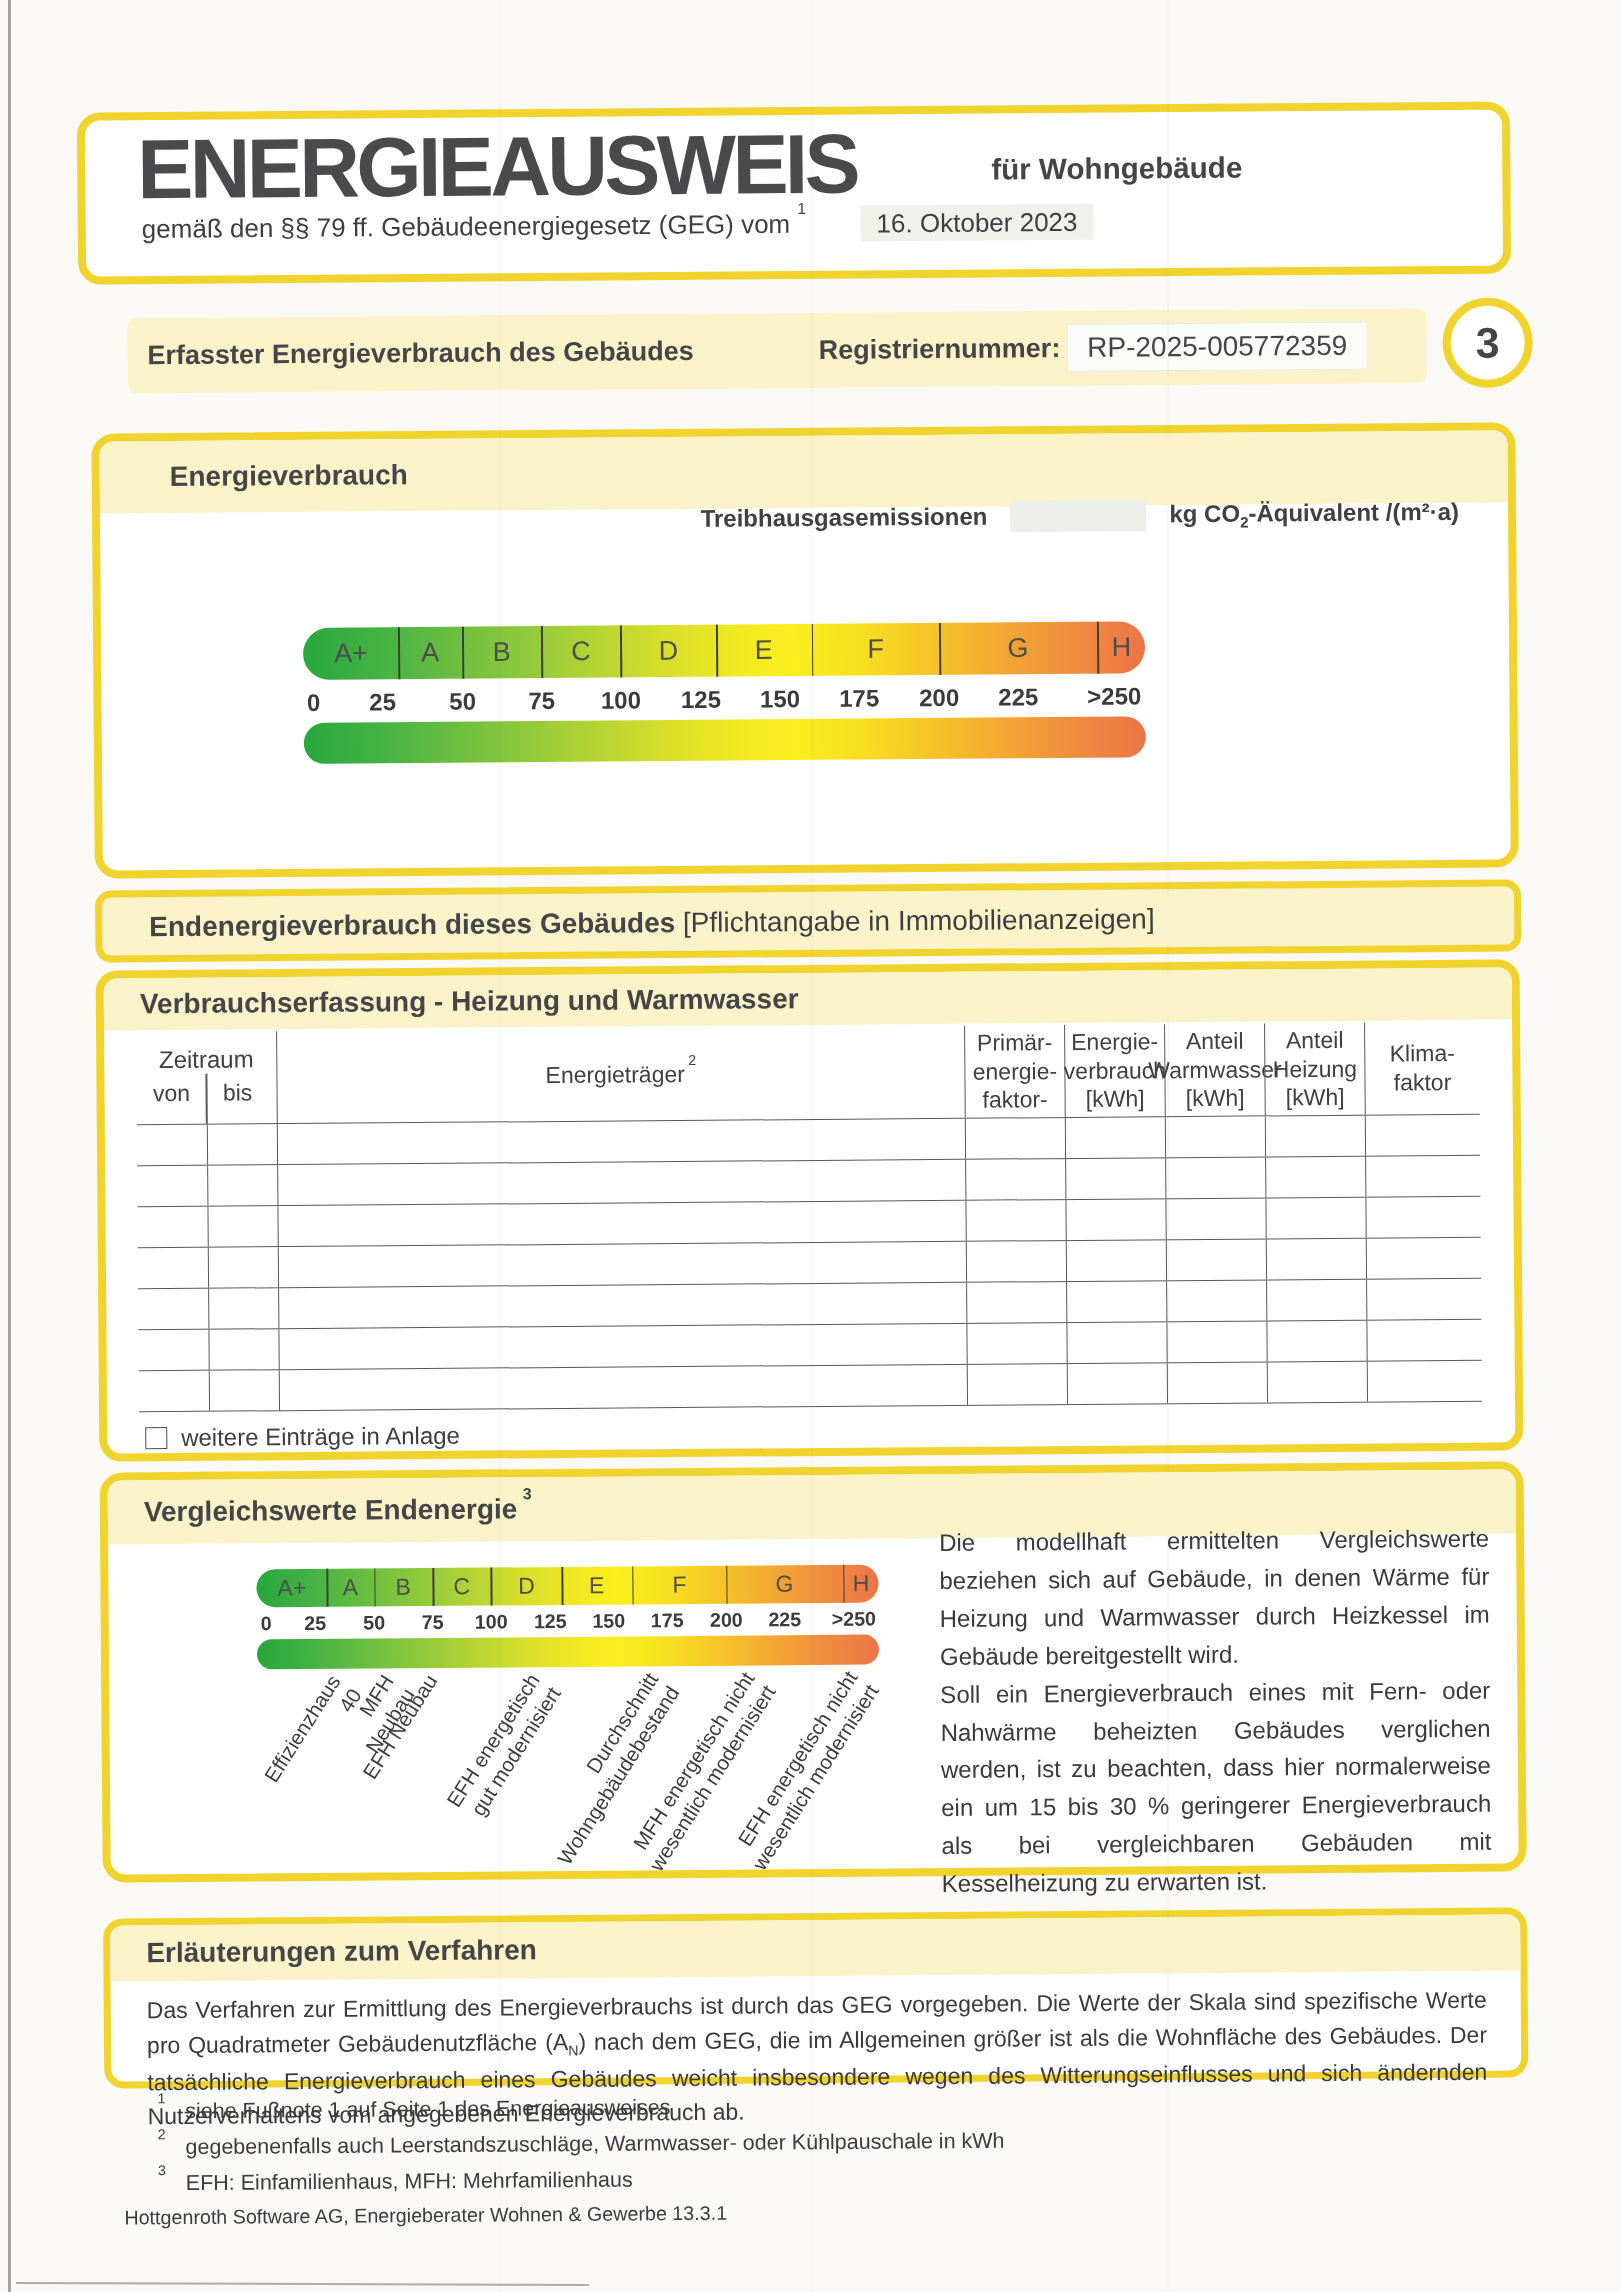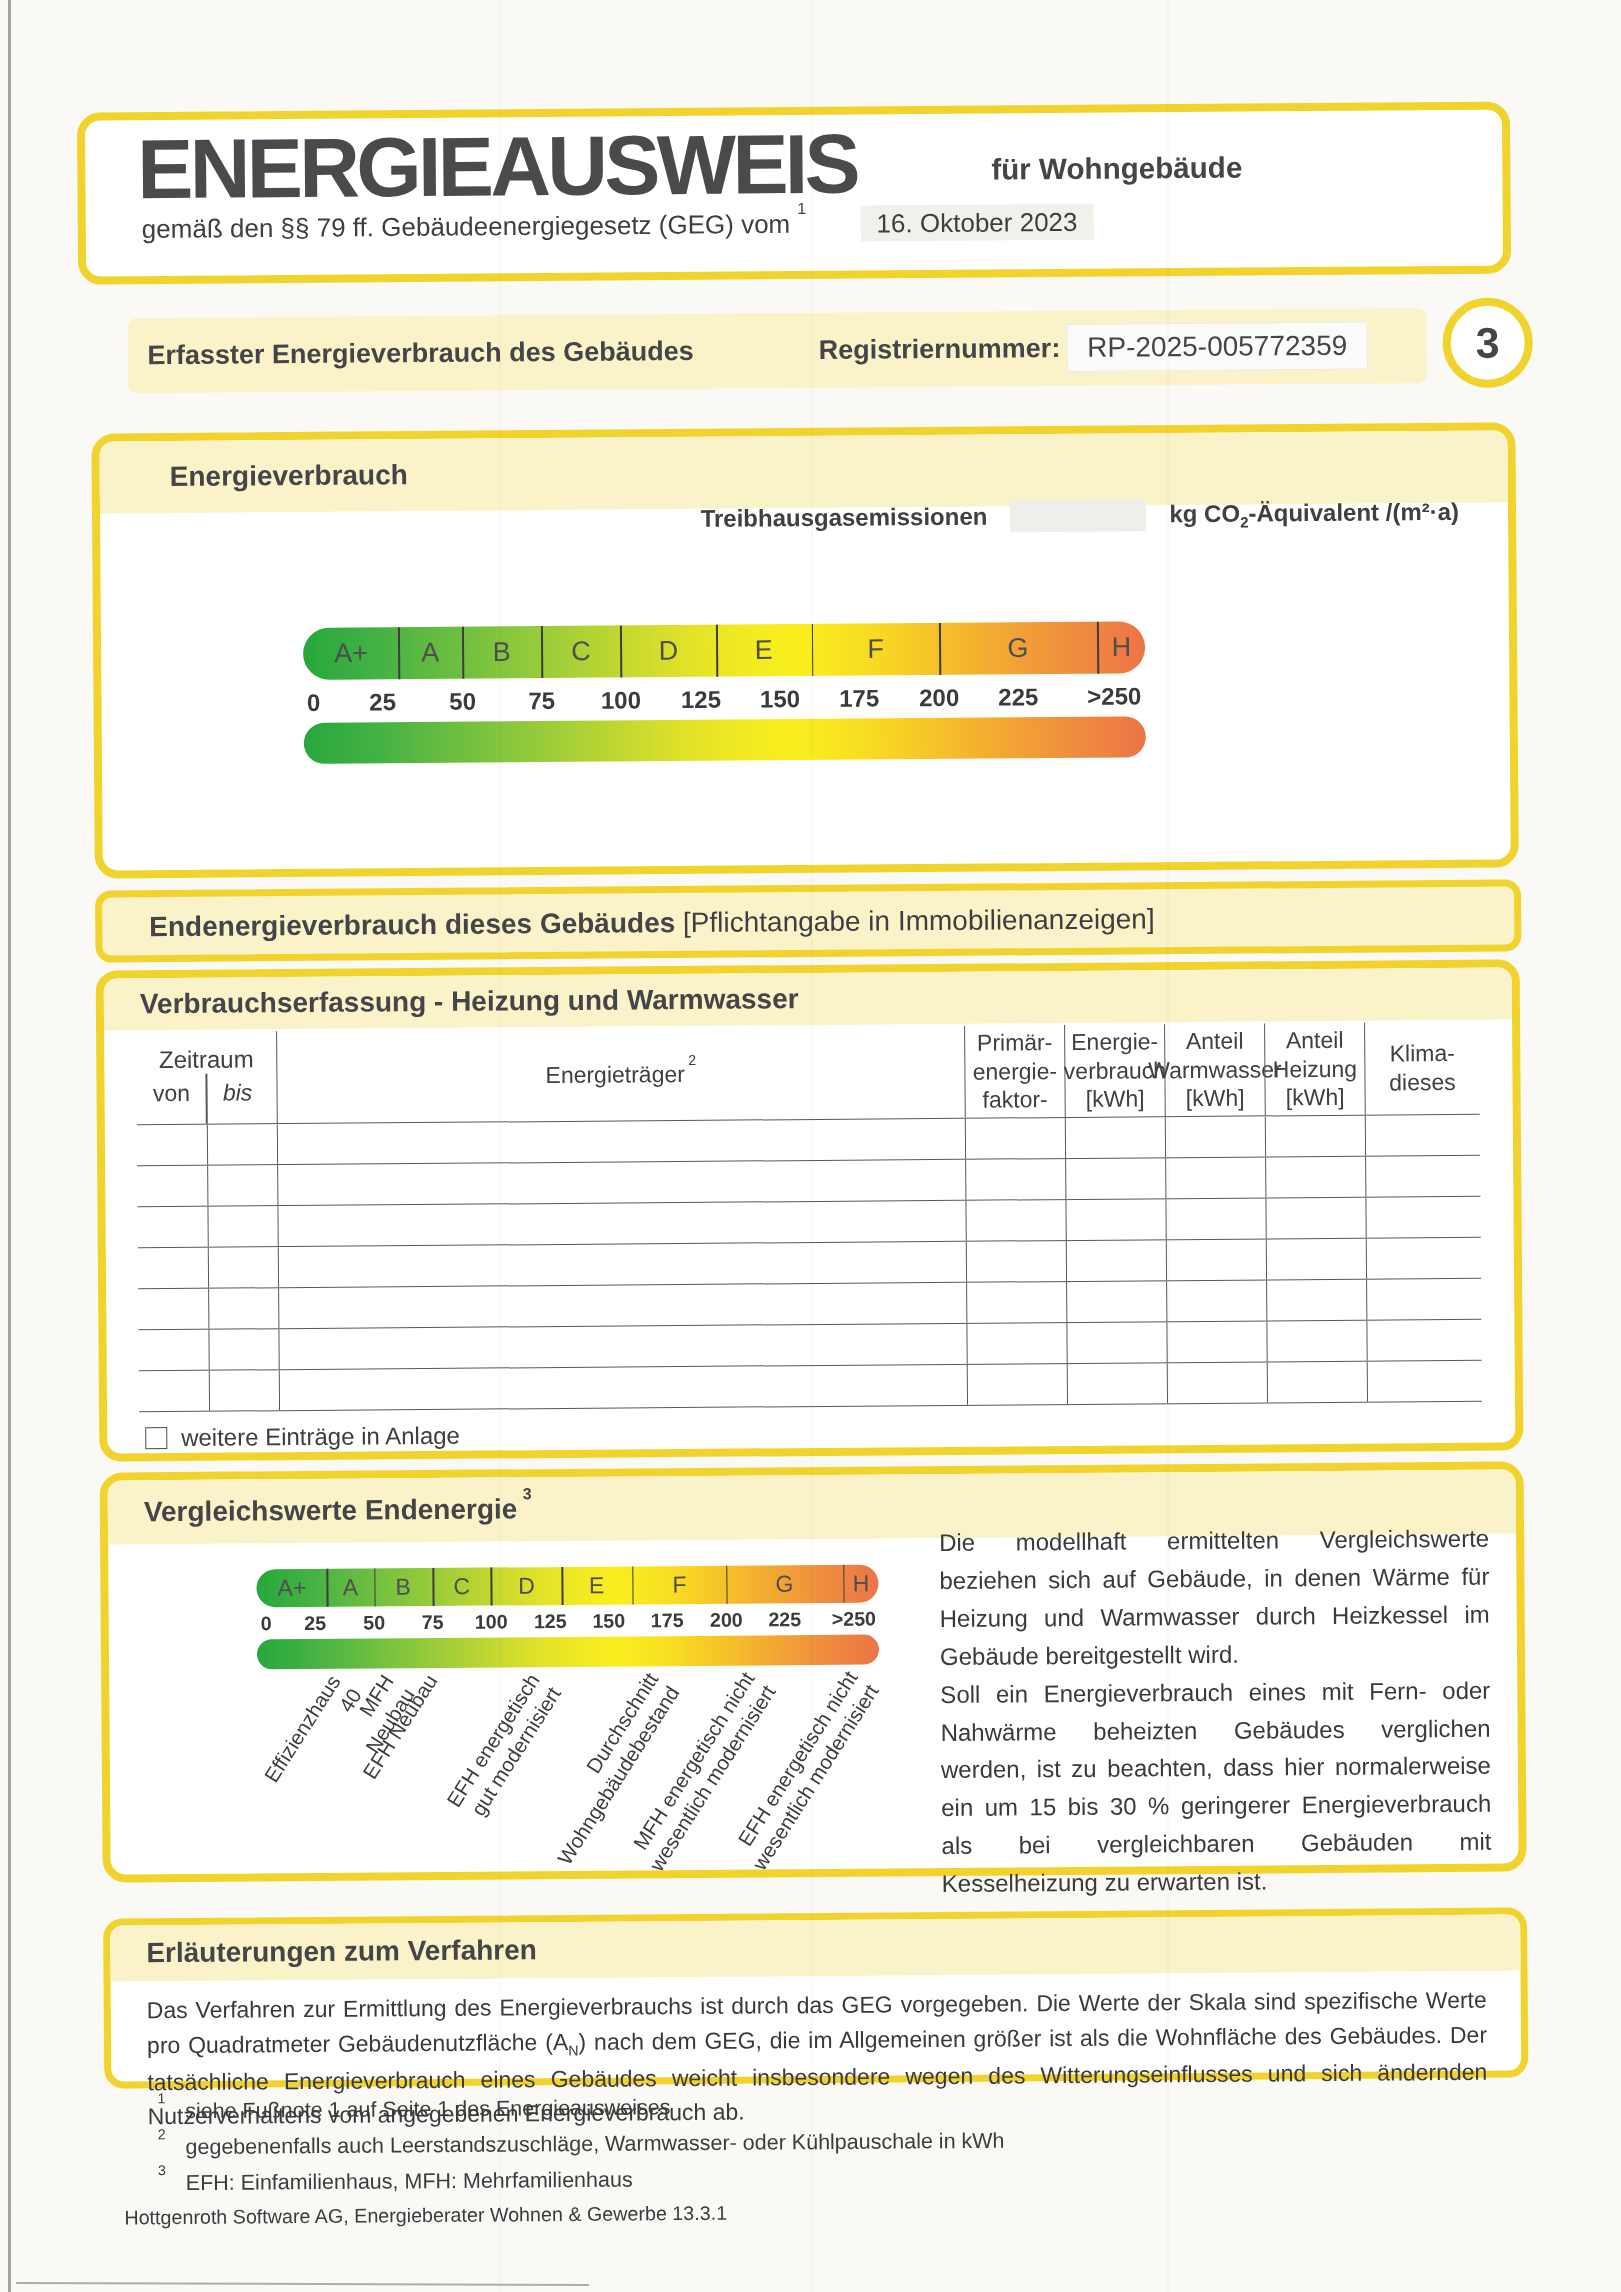--- a/index.html
+++ b/index.html
@@ -79,21 +79,21 @@
   .tablebox .band{height:52px;}
   .tablebox .band-title{position:absolute;left:36px;top:9.9px;font-size:28px;}
   .ctable{position:absolute;left:32px;top:54px;width:1343px;}
   .thead,.trow{display:grid;grid-template-columns:70px 70px 688px 100px 100px 100px 100px 115px;}
   .thead{height:93px;border-bottom:1.8px solid var(--line);}
   .th{border-left:1.8px solid var(--line);display:flex;align-items:center;justify-content:center;
       text-align:center;font-size:23px;line-height:1.25;color:#404043;white-space:pre-line;}
   .thz{grid-column:1/3;border-left:none;position:relative;}
   .zr-t{position:absolute;top:12.5px;left:0;width:100%;text-align:center;font-size:24px;color:#404043;}
   .zr-von{position:absolute;bottom:16px;left:0;width:70px;text-align:center;font-size:23px;color:#404043;}
-  .zr-bis{position:absolute;bottom:16px;left:70px;width:62px;text-align:center;font-size:23px;color:#404043;font-style:italic;}
+  .zr-bis{position:absolute;bottom:16px;left:70px;width:62px;text-align:center;font-size:23px;color:#404043;}
   .zr-div{position:absolute;left:69px;bottom:0;height:50px;width:1.8px;background:var(--line);}
   .thc sup{font-size:14.3px;position:relative;top:-8px;margin-left:3.6px;}
   .trow{height:41px;border-bottom:1.8px solid var(--line);}
   .td{border-left:1.8px solid var(--line);}
   .td.first{border-left:none;}
   .cbx-row{position:absolute;left:38px;top:446px;display:flex;align-items:center;gap:14.3px;}
   .cbx{width:21.5px;height:21.5px;border:1.8px solid #4c4c4f;background:#fff;}
   .cbx-label{font-size:24px;color:#3e3e41;}
 
   
@@ -221,21 +221,21 @@
         <div class="th">Energie-
 verbrauch
 [kWh]</div>
         <div class="th">Anteil
 Warmwasser
 [kWh]</div>
         <div class="th">Anteil
 Heizung
 [kWh]</div>
         <div class="th">Klima-
-dieses</div>
+faktor</div>
       </div>
       <div class="trow">
           <i class="td first"></i>
           <i class="td"></i>
           <i class="td"></i>
           <i class="td"></i>
           <i class="td"></i>
           <i class="td"></i>
           <i class="td"></i>
           <i class="td"></i>

